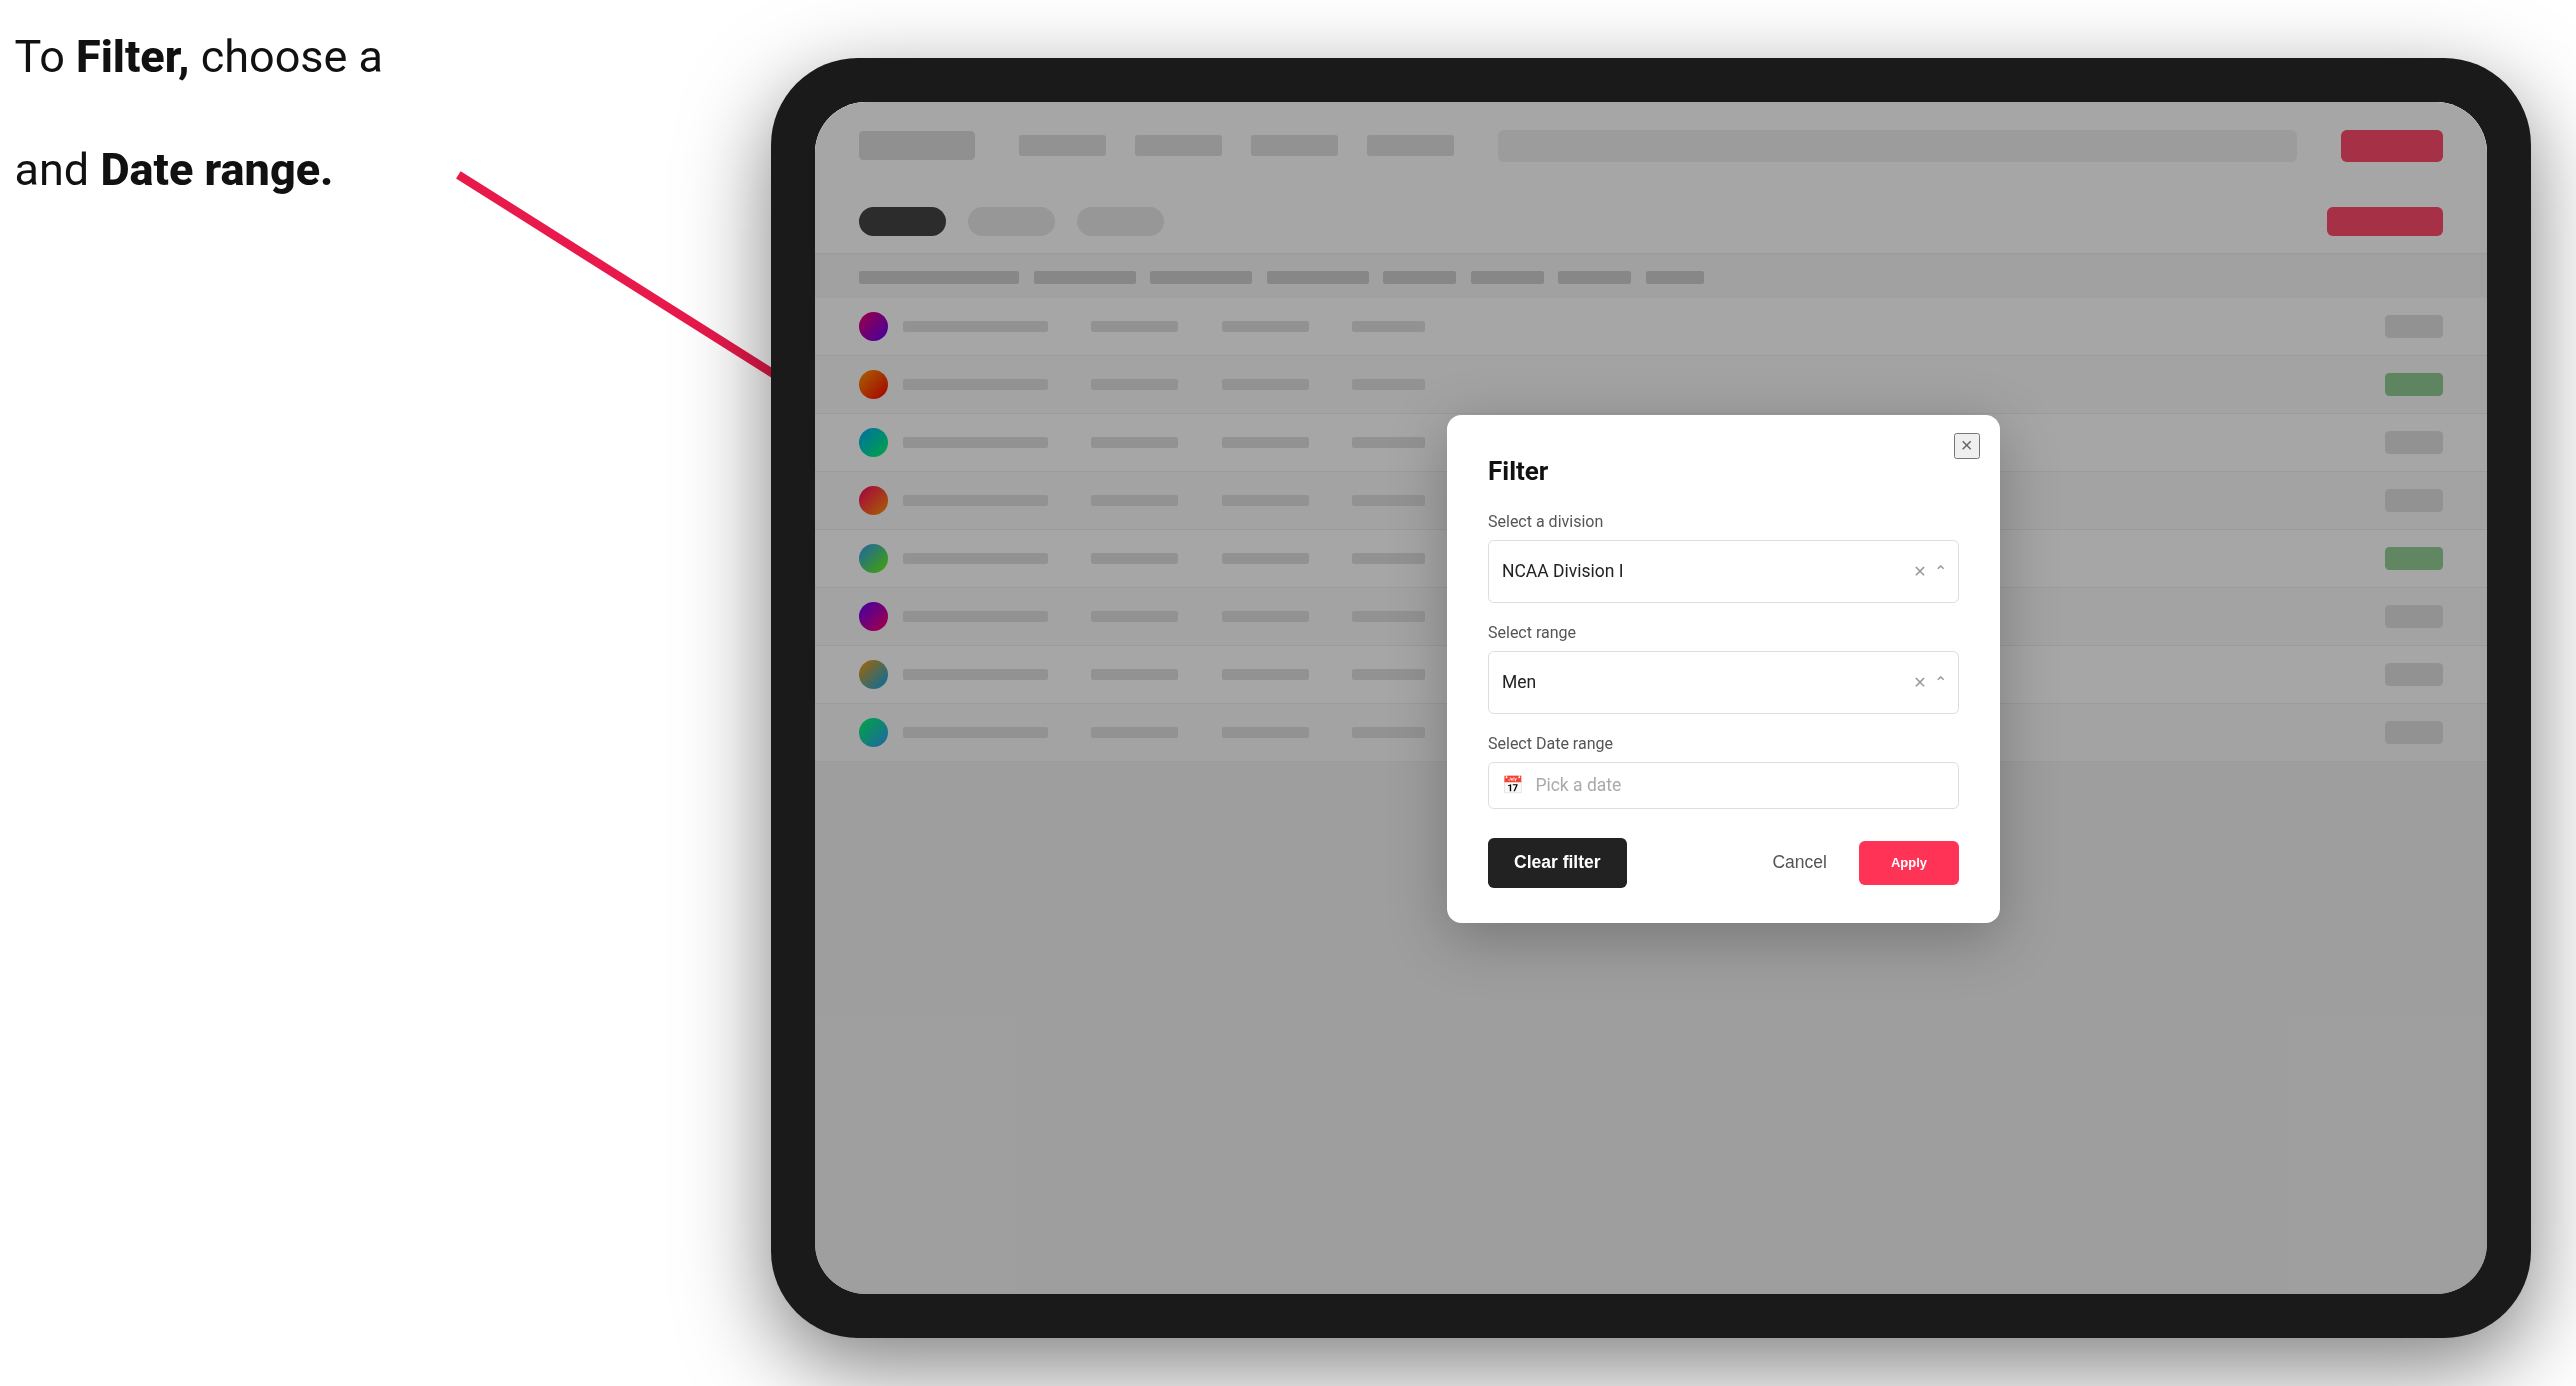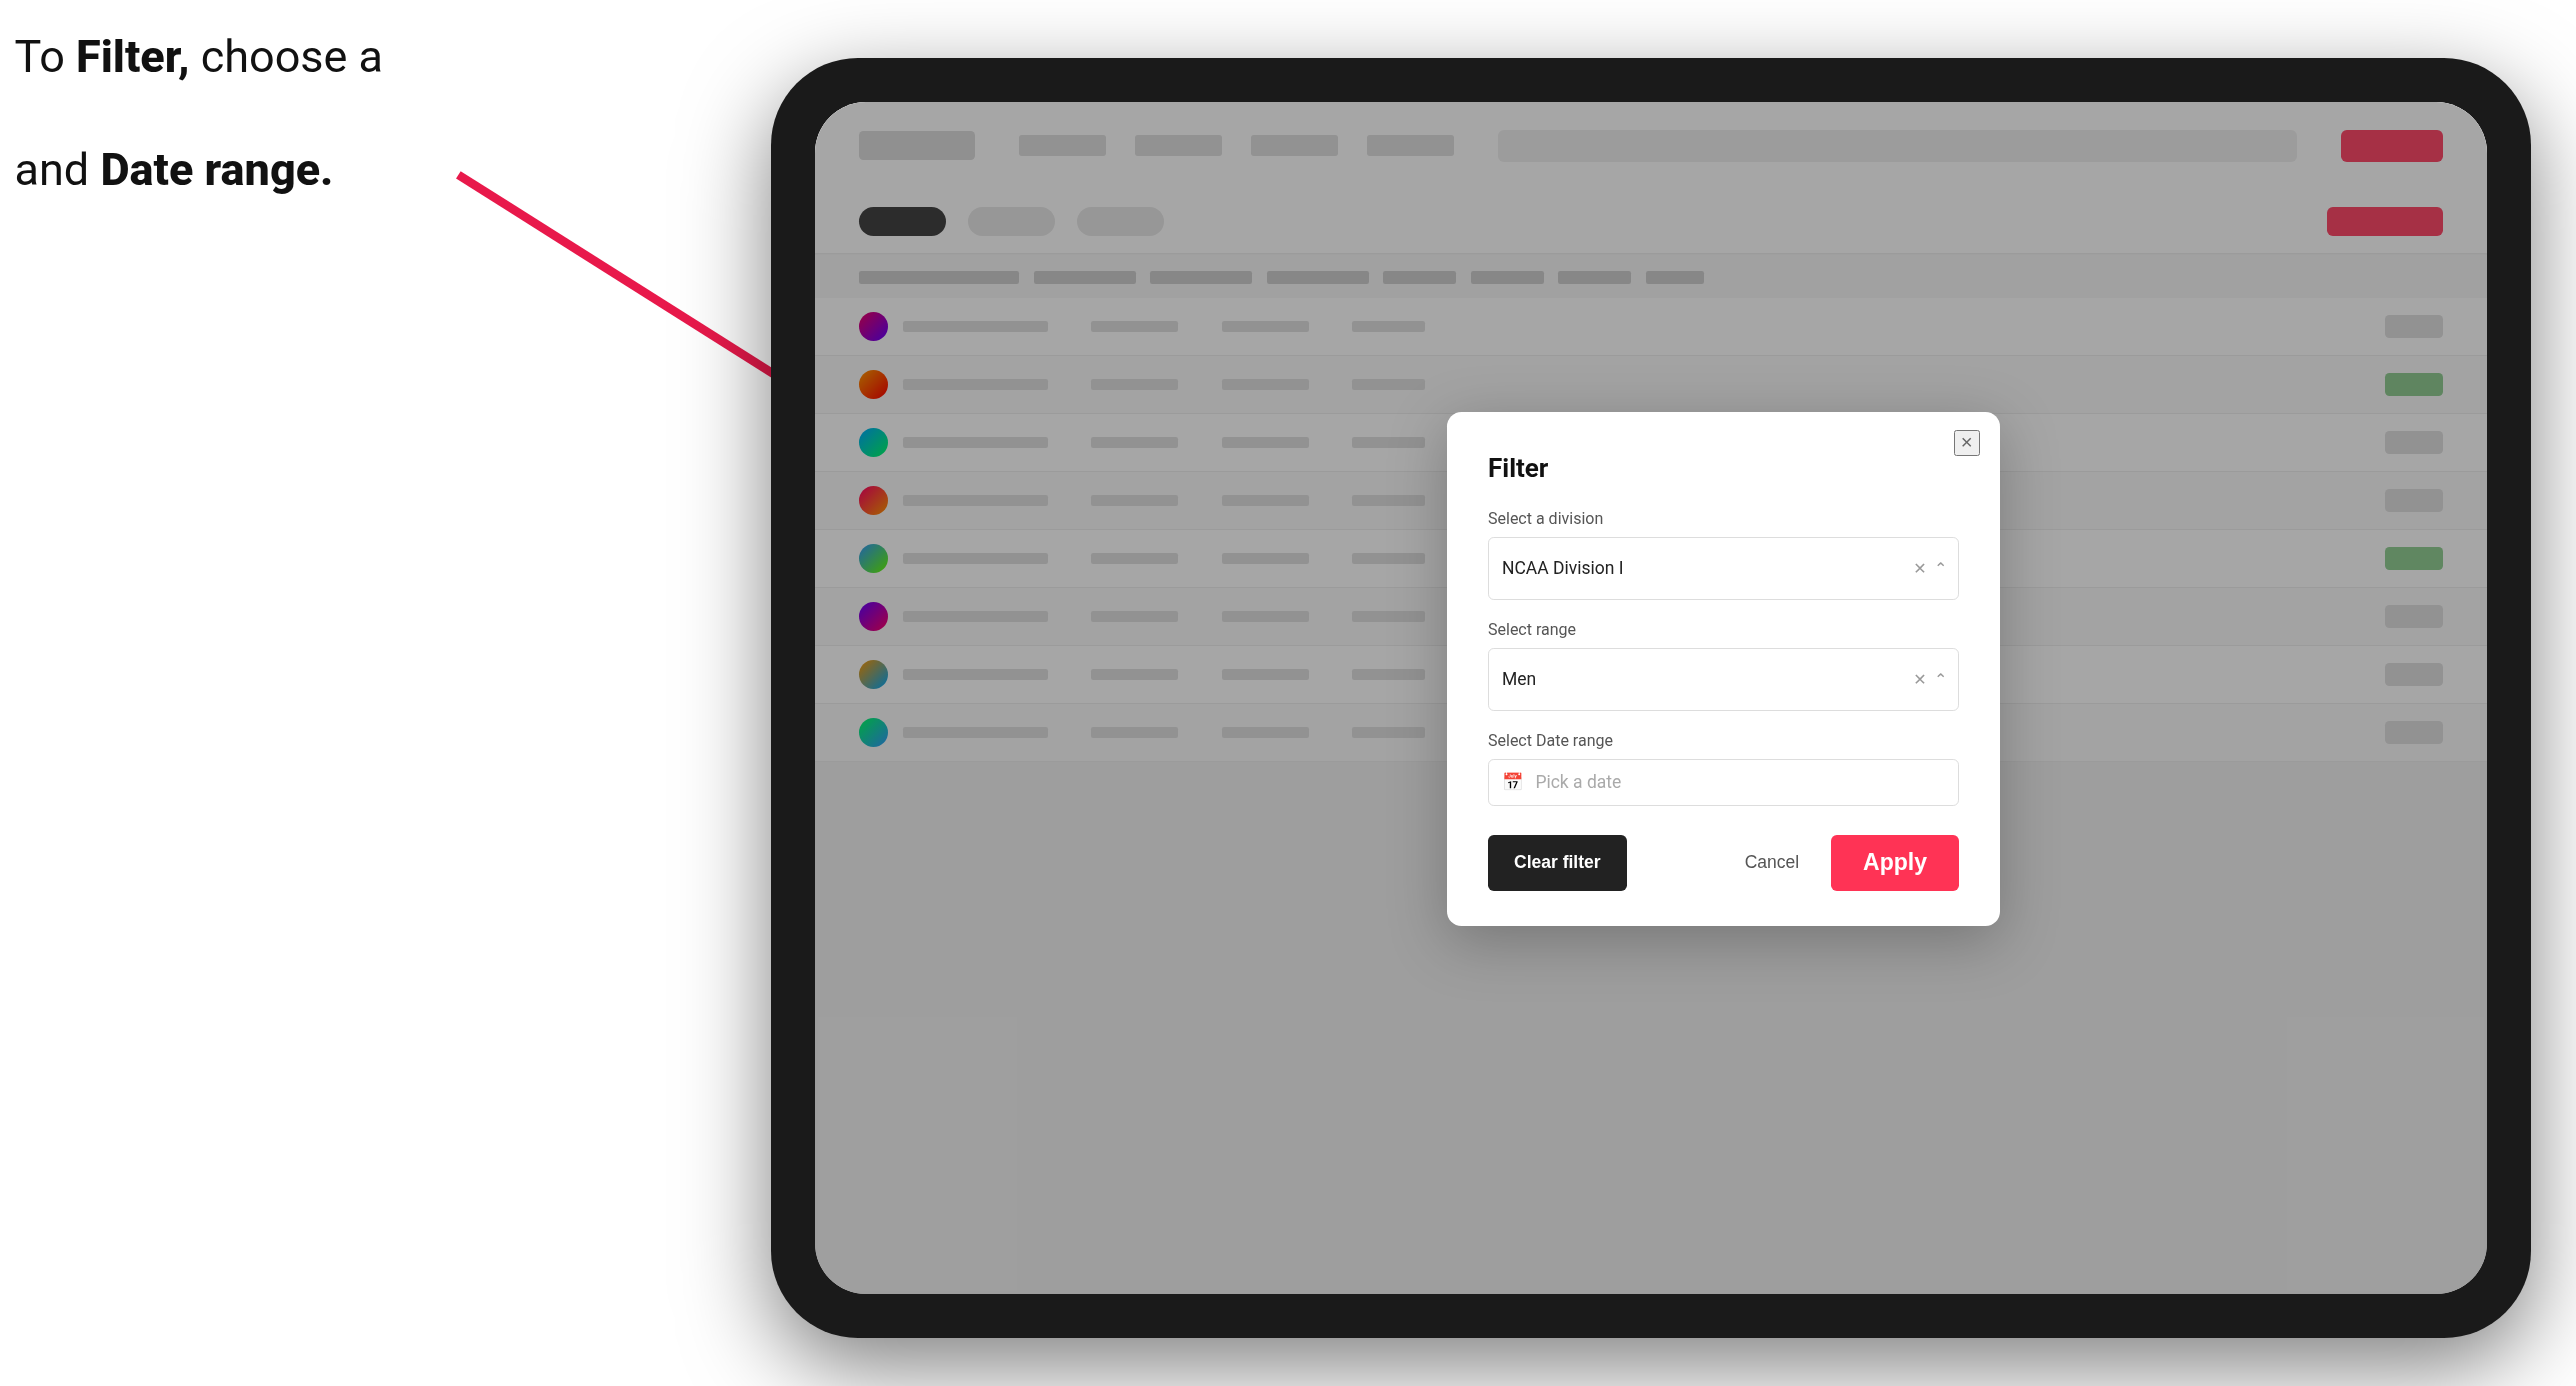--- a/index.html
+++ b/index.html
@@ -334,21 +334,21 @@
       cursor: pointer;
       padding: 14.5px 17.5px;
     }
 
     .btn-apply {
       background: #ff3355;
       color: #fff;
       border: none;
       border-radius: 5.8px;
       padding: 14.5px 32px;
-      font-size: 23px;
+      font-size: 13px;
       font-weight: 700;
       cursor: pointer;
     }
   </style>
 </head>
 <body>
 
 <div class="instruction-text">
   <span>To <span class="bold">Filter,</span> choose a</span><br>
   <br>

